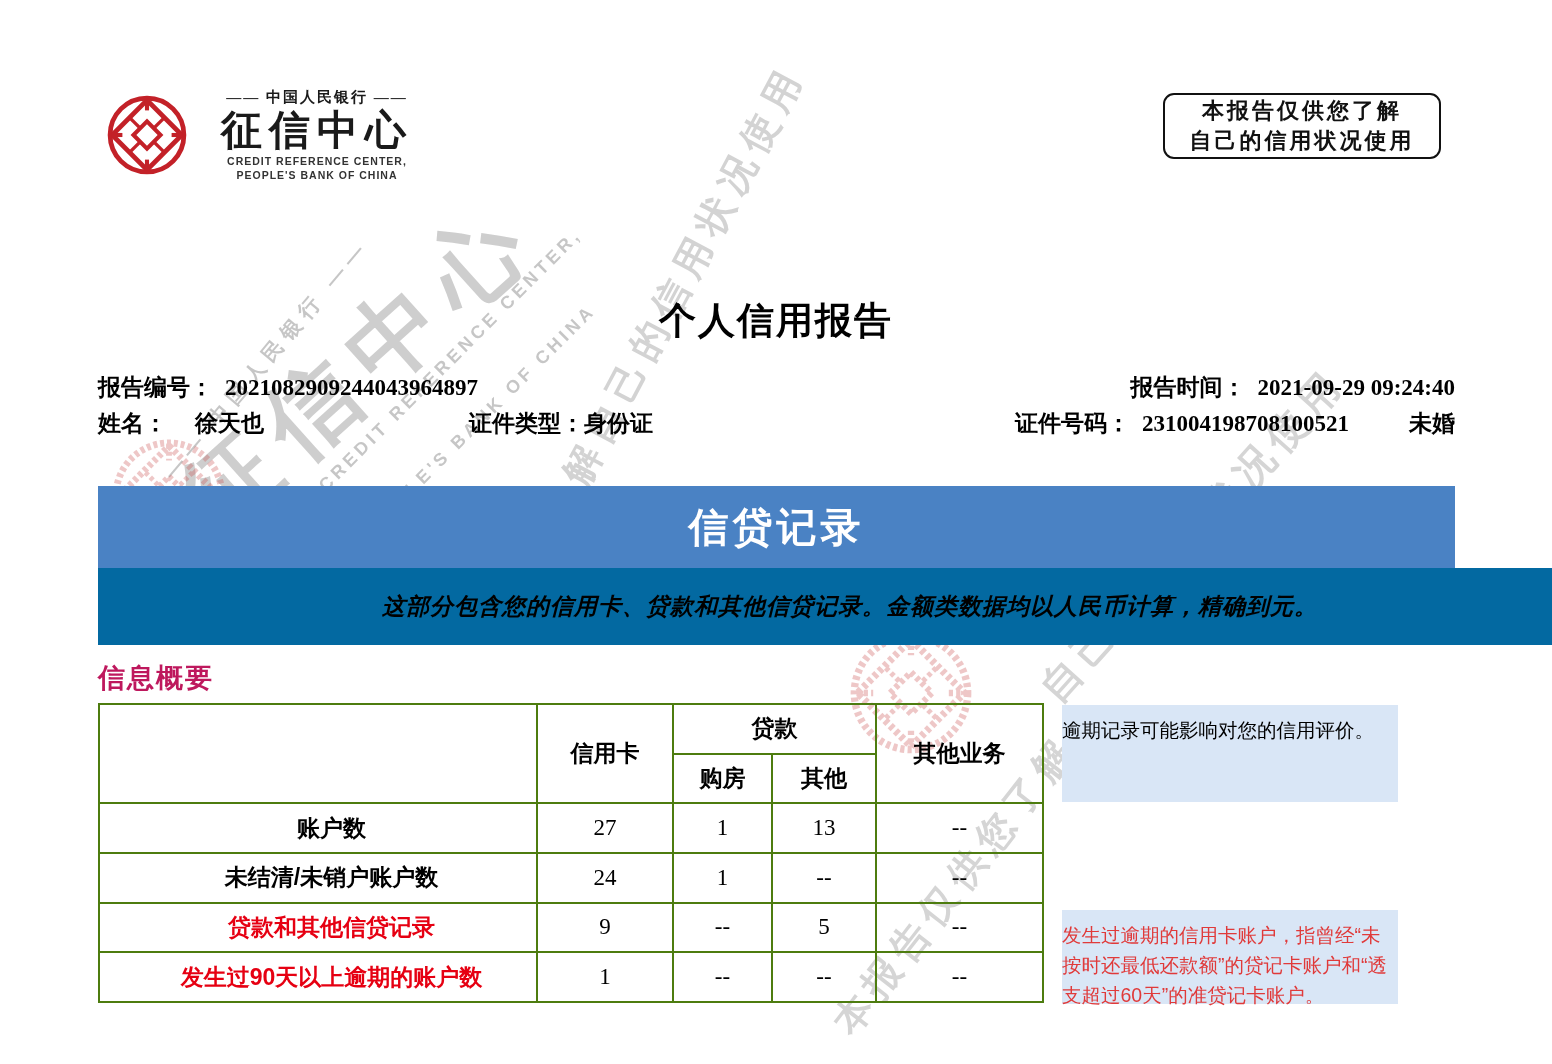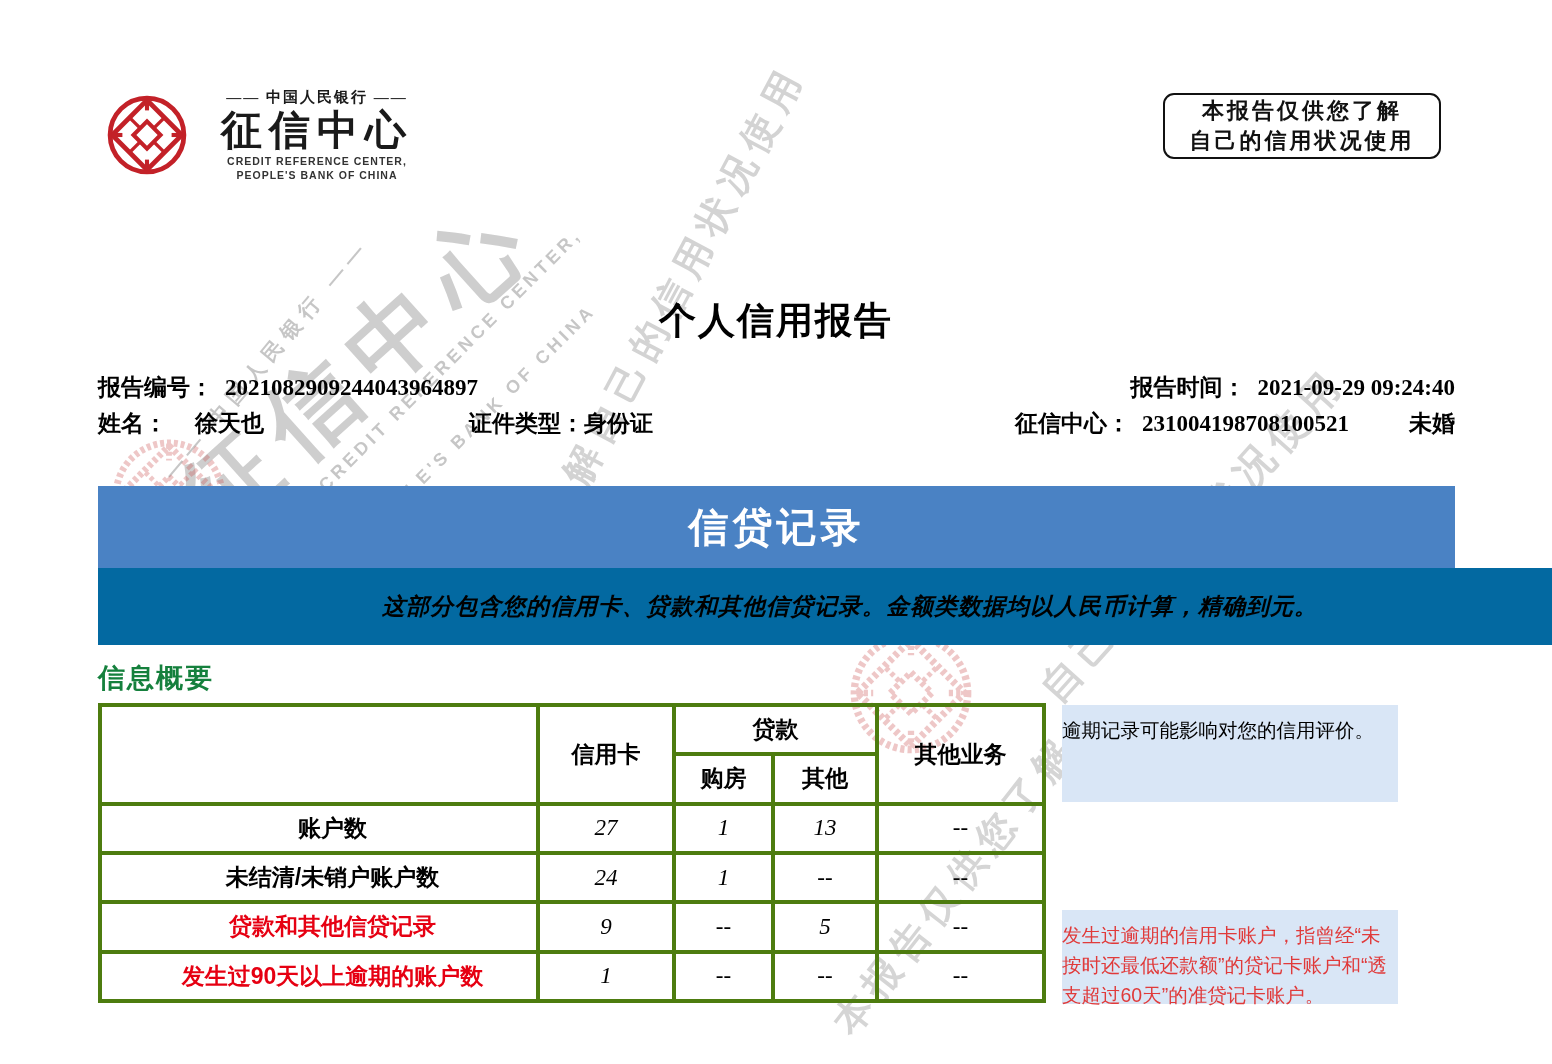--- a/index.html
+++ b/index.html
@@ -64,35 +64,35 @@
   .banner-title { color:#fff; font-size:40px; font-weight:bold; letter-spacing:4px; }
 
   .subbanner {
     position:absolute; left:98px; top:568px; width:1504px; height:77px;
     background:#0369a1; display:flex; align-items:center; justify-content:center;
   }
   .subbanner-text { font-size:23px; font-weight:bold; font-style:italic; color:#000; letter-spacing:1px; }
 
   .section-heading {
     position:absolute; left:98px; top:660px;
-    font-size:27px; font-weight:bold; color:#15803d; letter-spacing:2px;
+    font-size:27px; font-weight:bold; color:#be185d; letter-spacing:2px;
   }
 
   table.summary {
     position:absolute; left:98px; top:703px; width:944px; height:300px;
     border-collapse:collapse; table-layout:fixed; background:transparent;
   }
   table.summary td, table.summary th {
-    border:4px solid #4d7c0f; font-size:23px; color:#000;
+    border:2px solid #4d7c0f; font-size:23px; color:#000;
     text-align:center; vertical-align:middle; background:transparent;
   }
   table.summary th { font-weight:bold; }
   td.rowlabel { text-align:left; padding-left:27px; font-weight:bold; }
   tr.row-red td.rowlabel { color:#e60012; }
-  td.val { font-family:"Liberation Serif", serif;font-style:italic; }
+  td.val { font-family:"Liberation Serif", serif; }
   col.c-label { width:438px; } col.c-cc { width:136px; }
   col.c-house { width:99px; } col.c-other { width:104px; } col.c-biz { width:167px; }
 
   .note-box {
     position:absolute; left:1062px; width:336px; background:#d9e6f6;
     display:flex; align-items:flex-start; padding:10px 0;
     font-size:19.5px; color:#000; line-height:1.55;
   }
   .note-1 { top:705px;  height:97px; }
   .note-2 { top:810px;  height:93px; }
@@ -160,21 +160,21 @@
     <div class="page-title">个人信用报告</div>
 
     <div class="info-line info-line1">
       <span class="fld f-report-no"><span>报告编号：</span><span class="serif">2021082909244043964897</span></span>
       <span class="fld f-report-time"><span>报告时间：</span><span class="serif">2021-09-29 09:24:40</span></span>
     </div>
 
     <div class="info-line info-line2">
       <span class="fld f-name"><span>姓名：</span><span class="sp"></span><span>徐天也</span></span>
       <span class="fld f-idtype"><span>证件类型：</span><span>身份证</span></span>
-      <span class="fld f-idno"><span>征信中心：</span><span class="serif">231004198708100521</span><span class="sp-wide"></span><span>未婚</span></span>
+      <span class="fld f-idno"><span>证件号码：</span><span class="serif">231004198708100521</span><span class="sp-wide"></span><span>未婚</span></span>
     </div>
 
     <div class="banner">
       <div class="banner-title">信贷记录</div>
     </div>
     <div class="subbanner">
       <div class="subbanner-text">这部分包含您的信用卡、贷款和其他信贷记录。金额类数据均以人民币计算，精确到元。</div>
     </div>
 
     <div class="section-heading">信息概要</div>

